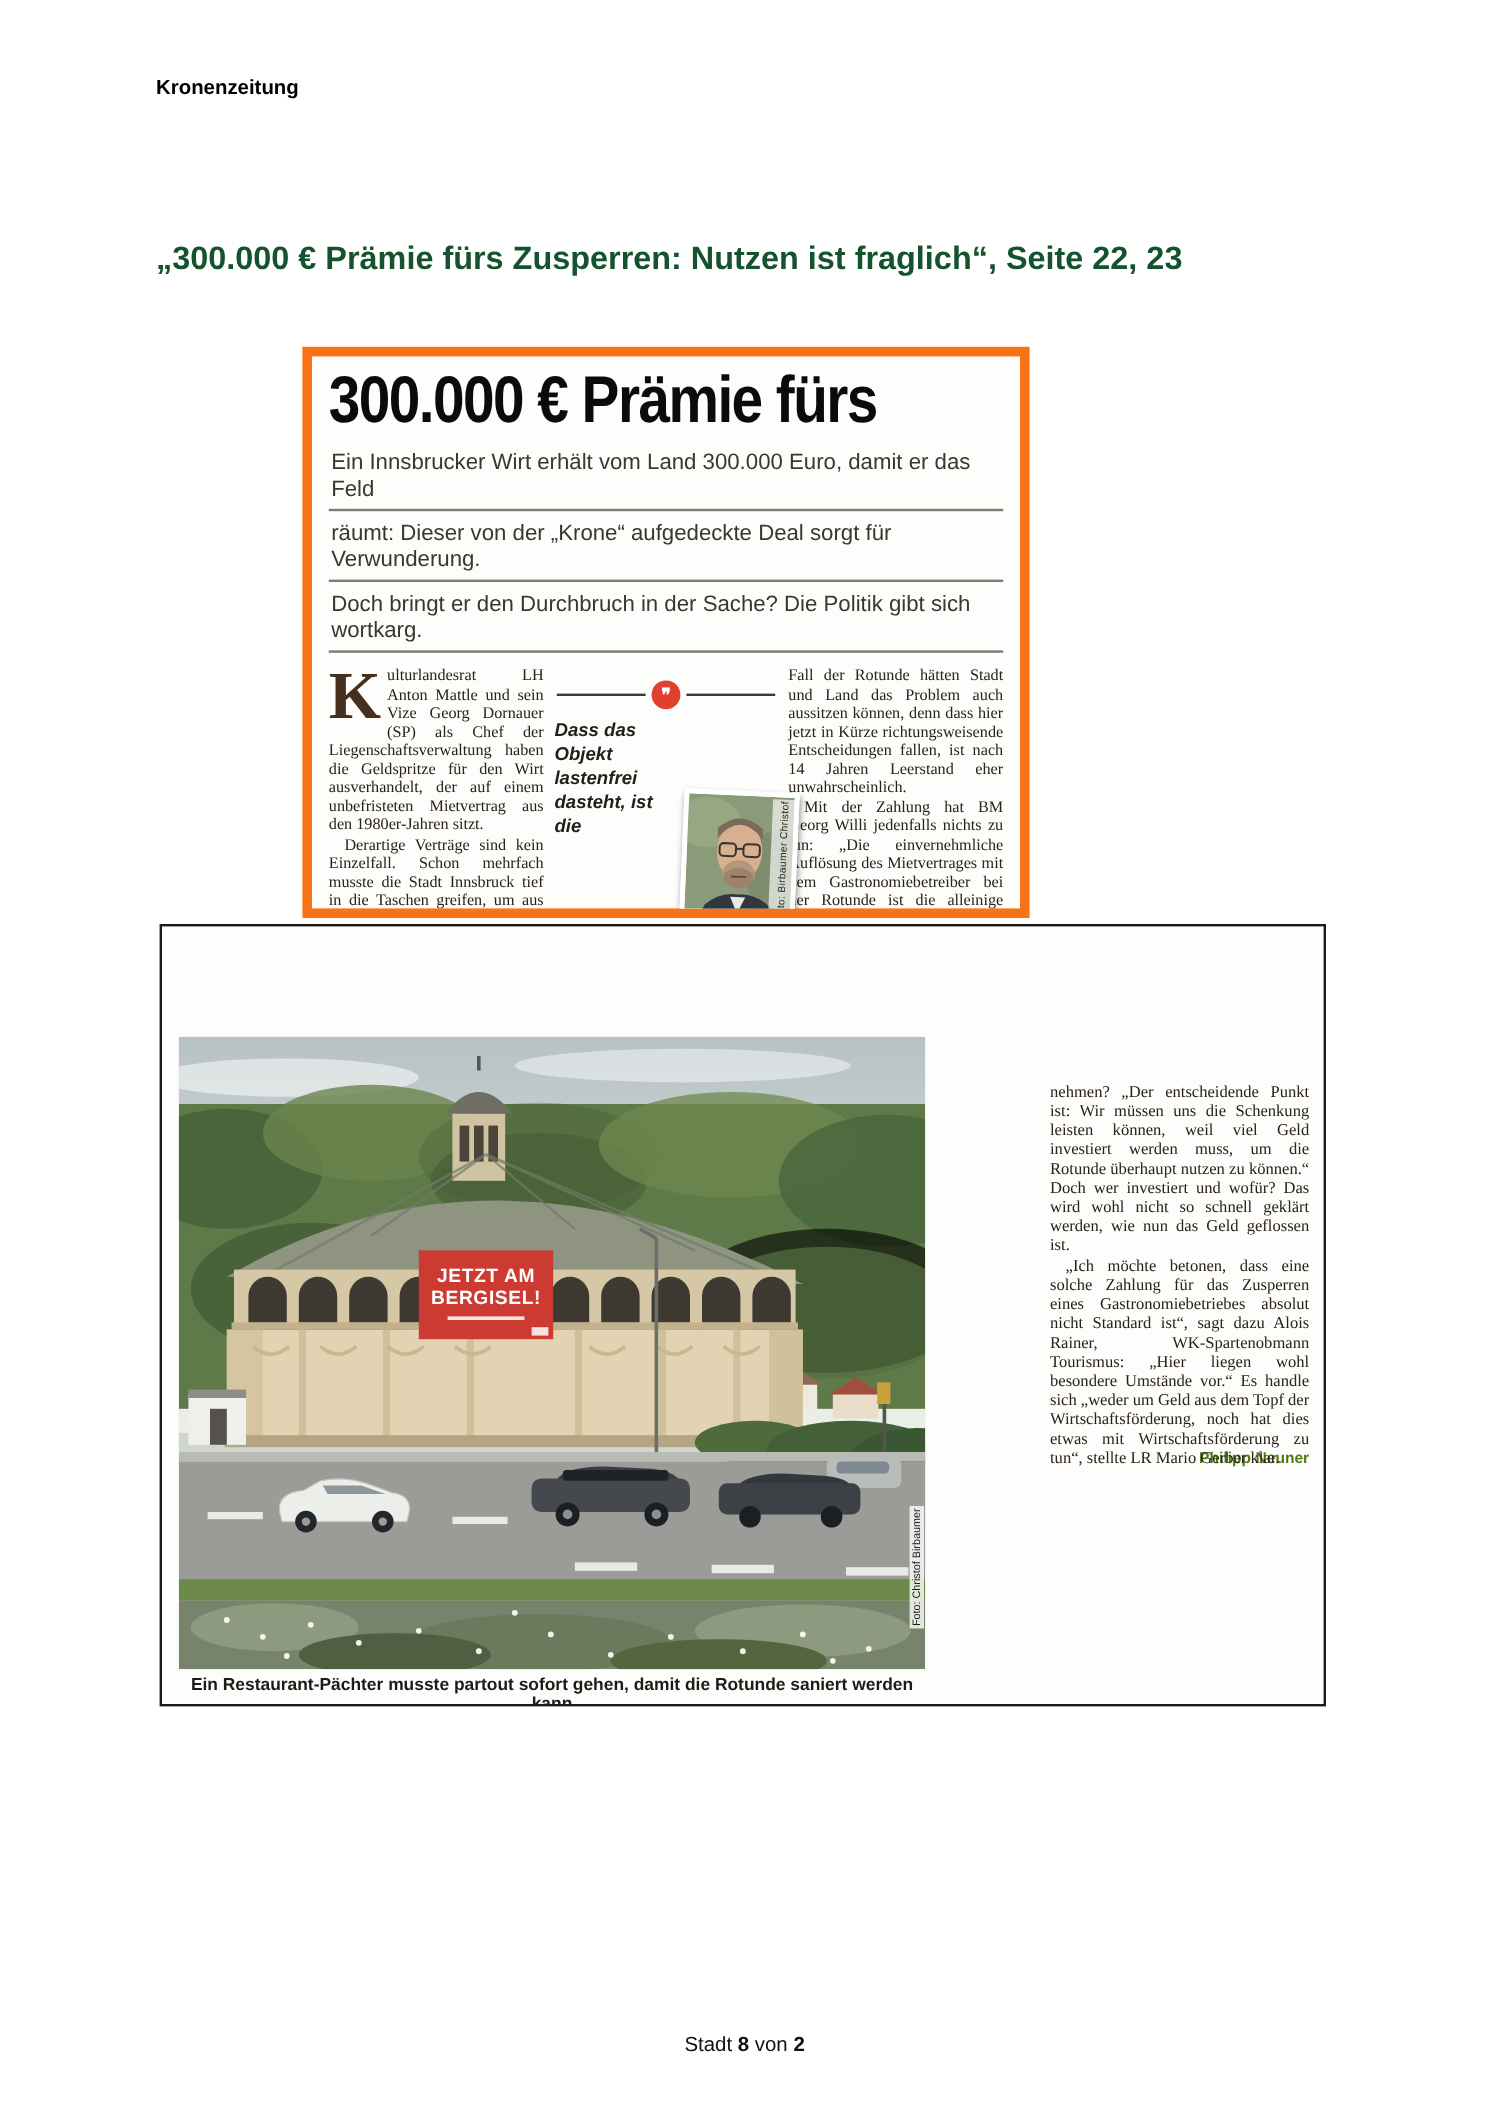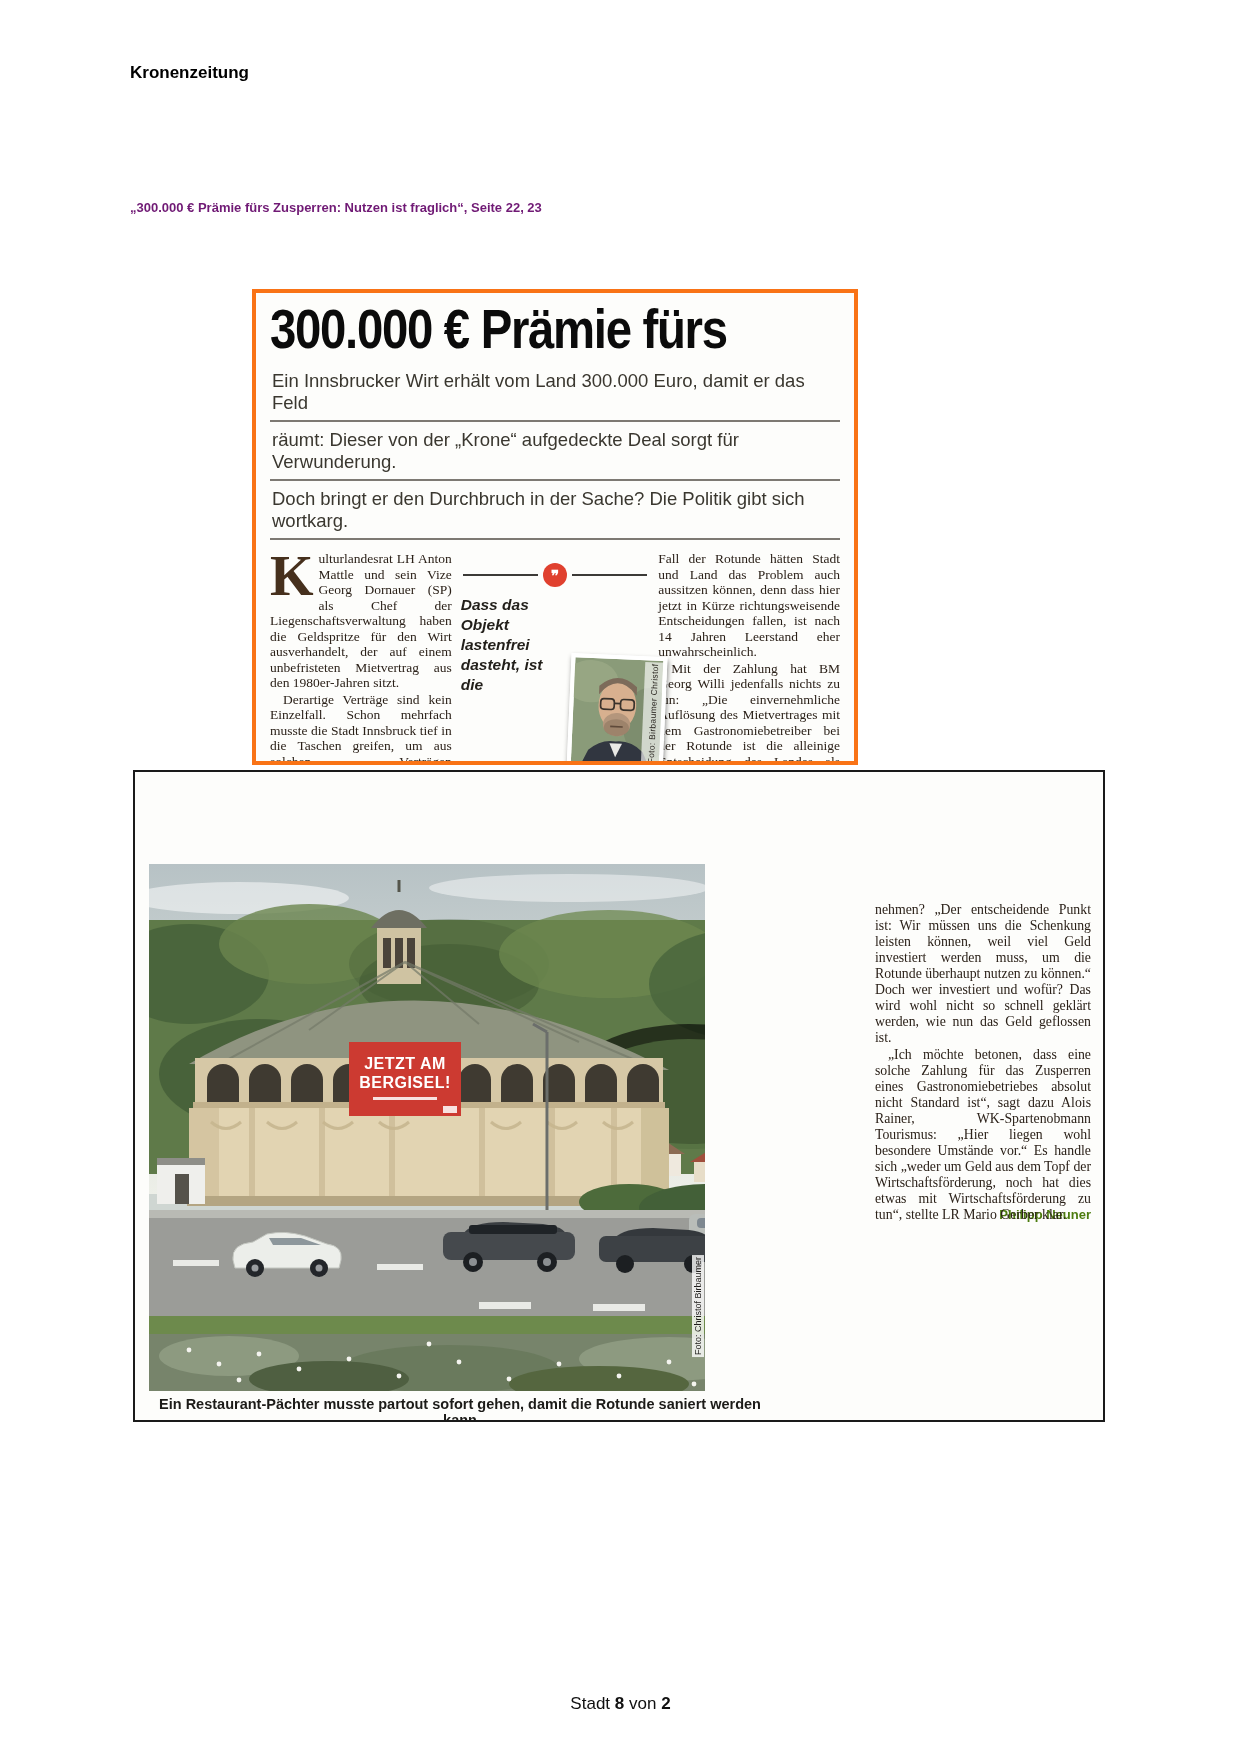--- a/index.html
+++ b/index.html
@@ -1,34 +1,34 @@
 <!DOCTYPE html>
 <html lang="de"><head>
 <meta charset="utf-8">
 <style>
   html,body{margin:0;padding:0;background:#fff;}
   .page{position:relative;width:1241px;height:1754px;background:#ffffff;overflow:hidden;
         font-family:"Liberation Sans",sans-serif;color:#111;}
 
   
   .doc-source{position:absolute;left:130px;top:63px;font-size:17px;font-weight:700;color:#000;}
-  .doc-headline{position:absolute;left:130px;top:200px;width:980px;font-size:13px;font-weight:700;color:#701a75;}
+  .doc-headline{position:absolute;left:130px;top:200px;width:980px;font-size:27px;font-weight:700;color:#14532d;}
   .footer{position:absolute;left:0;top:1694px;width:100%;text-align:center;font-size:17px;color:#101010;}
   .footer b{font-weight:700;}
 
   
   .clip{position:absolute;background:#fdfdfb;box-sizing:border-box;}
   .condensed{display:inline-block;transform:scaleX(.86);transform-origin:0 50%;
              white-space:nowrap;font-weight:800;letter-spacing:-1.5px;color:#0b0b0b;}
   .para{margin:0;font-family:"Liberation Serif",serif;font-size:13.5px;line-height:15.5px;
         text-align:justify;color:#2b2119;}
   .para.indent{text-indent:13px;margin-top:1px;}
 
   
-  .clip1{left:252px;top:289px;width:606px;height:476px;border:4px solid #f97316;padding:0 14px;overflow:hidden;}
+  .clip1{left:252px;top:289px;width:606px;height:476px;border:8px solid #f97316;padding:0 14px;overflow:hidden;}
   .c1-headline{margin-top:6px;height:64px;font-size:55px;line-height:60px;}
   .subhead{font-size:18.5px;font-weight:400;color:#3a372f;padding:7px 2px 6px;border-bottom:2px solid #7d7973;}
   .cols{display:flex;gap:9px;margin-top:11px;}
   .colA{width:183px;}
   .colB{width:190px;position:relative;}
   .colC{width:183px;}
   .dropcap{float:left;font-family:"Liberation Serif",serif;font-weight:700;font-size:56px;
            line-height:44px;padding:3px 5px 0 0;color:#46301d;}
 
   .quote-rule{display:flex;align-items:center;gap:5px;margin:12px 2px 8px;}
@@ -40,21 +40,21 @@
                   background:#fff;border:4px solid #fff;box-shadow:1px 3px 5px rgba(0,0,0,.45);
                   transform:rotate(2.5deg);box-sizing:border-box;}
   .portrait-float svg{display:block;width:100%;height:100%;}
   .pcredit{position:absolute;right:-2px;top:2px;writing-mode:vertical-rl;transform:rotate(180deg);
            font-style:normal;font-weight:400;font-size:8.5px;color:#28241f;letter-spacing:.3px;
            background:rgba(255,255,255,.65);padding:1px 0;}
 
   
   .clip2{left:133px;top:770px;width:972px;height:652px;border:2px solid #1a1a1a;overflow:hidden;}
   .c2-headline{margin:10px 0 0 16px;height:70px;font-size:57px;line-height:62px;}
-  .photo{position:absolute;left:14px;top:92px;width:556px;height:527px;overflow:hidden;
+  .photo{position:absolute;left:14px;top:92px;width:622px;height:527px;overflow:hidden;
          background:#cfd6d2;}
   .photo svg{display:block;}
   .sign{position:absolute;left:200px;top:178px;width:112px;height:74px;background:#cc3a31;
         color:#fff;text-align:center;font-weight:800;font-size:16px;line-height:19px;
         padding-top:12px;box-sizing:border-box;letter-spacing:.5px;}
   .sign-sub{margin:5px auto 0;width:64px;height:3px;background:rgba(255,255,255,.85);}
   .sign-tag{position:absolute;right:4px;bottom:3px;width:14px;height:7px;background:#fff;opacity:.85;}
   .photo-credit-v{position:absolute;right:1px;bottom:34px;writing-mode:vertical-rl;transform:rotate(180deg);
                   font-size:9px;color:#1e1c1a;background:rgba(255,255,255,.8);padding:2px 1px;}
   .photo-caption{position:absolute;left:14px;top:624px;width:622px;text-align:center;

